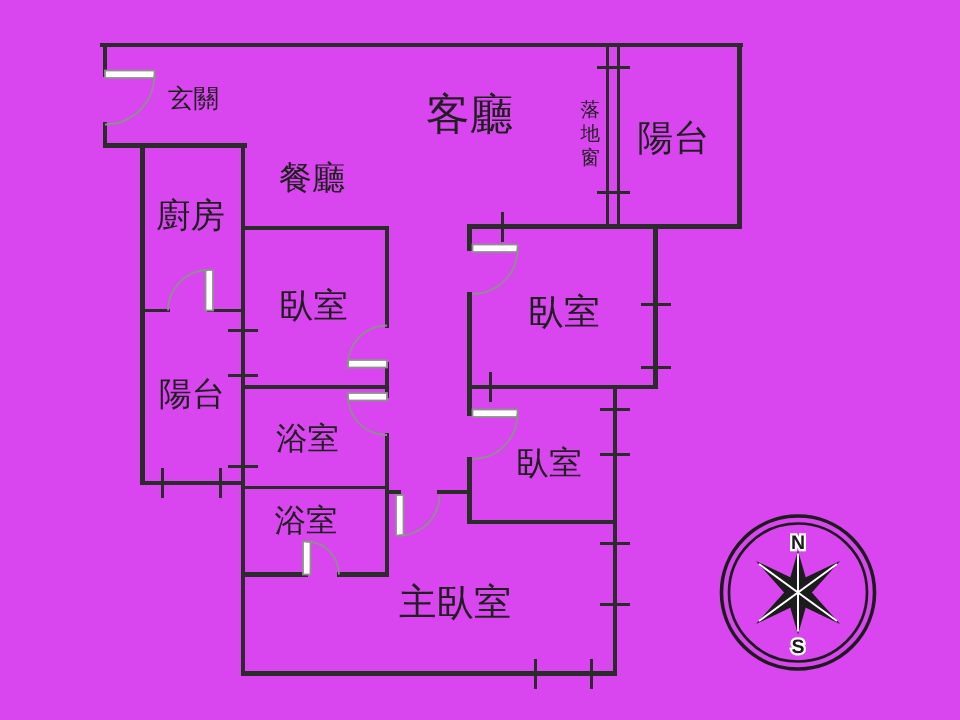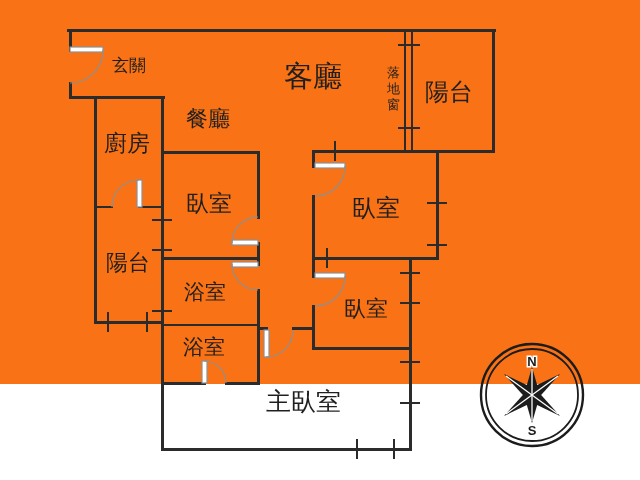--- a/index.html
+++ b/index.html
@@ -1,20 +1,20 @@
 <!DOCTYPE html>
 <html><head>
 <meta charset="utf-8">
 <style>
   html,body{margin:0;padding:0;background:#ffffff;}
   body{
     width:640px;height:480px;overflow:hidden;
     font-family:"Liberation Sans", sans-serif;
   }
-  #stage{position:relative;width:640px;height:384px;background:#f97316;}
+  #stage{position:relative;width:640px;height:480px;background:#d946ef;}
   svg text{font-family:"Liberation Sans", sans-serif;}
 </style>
 </head>
 <body>
 
 <div id="stage">
   <svg id="plan-svg" width="640" height="480" viewBox="0 0 640 480">
       <g stroke="#2b2b2b" stroke-linecap="square" shape-rendering="crispEdges">
         <line x1="68" y1="30" x2="494" y2="30" stroke-width="3"></line>
         <line x1="70" y1="97" x2="163" y2="97" stroke-width="3"></line>

